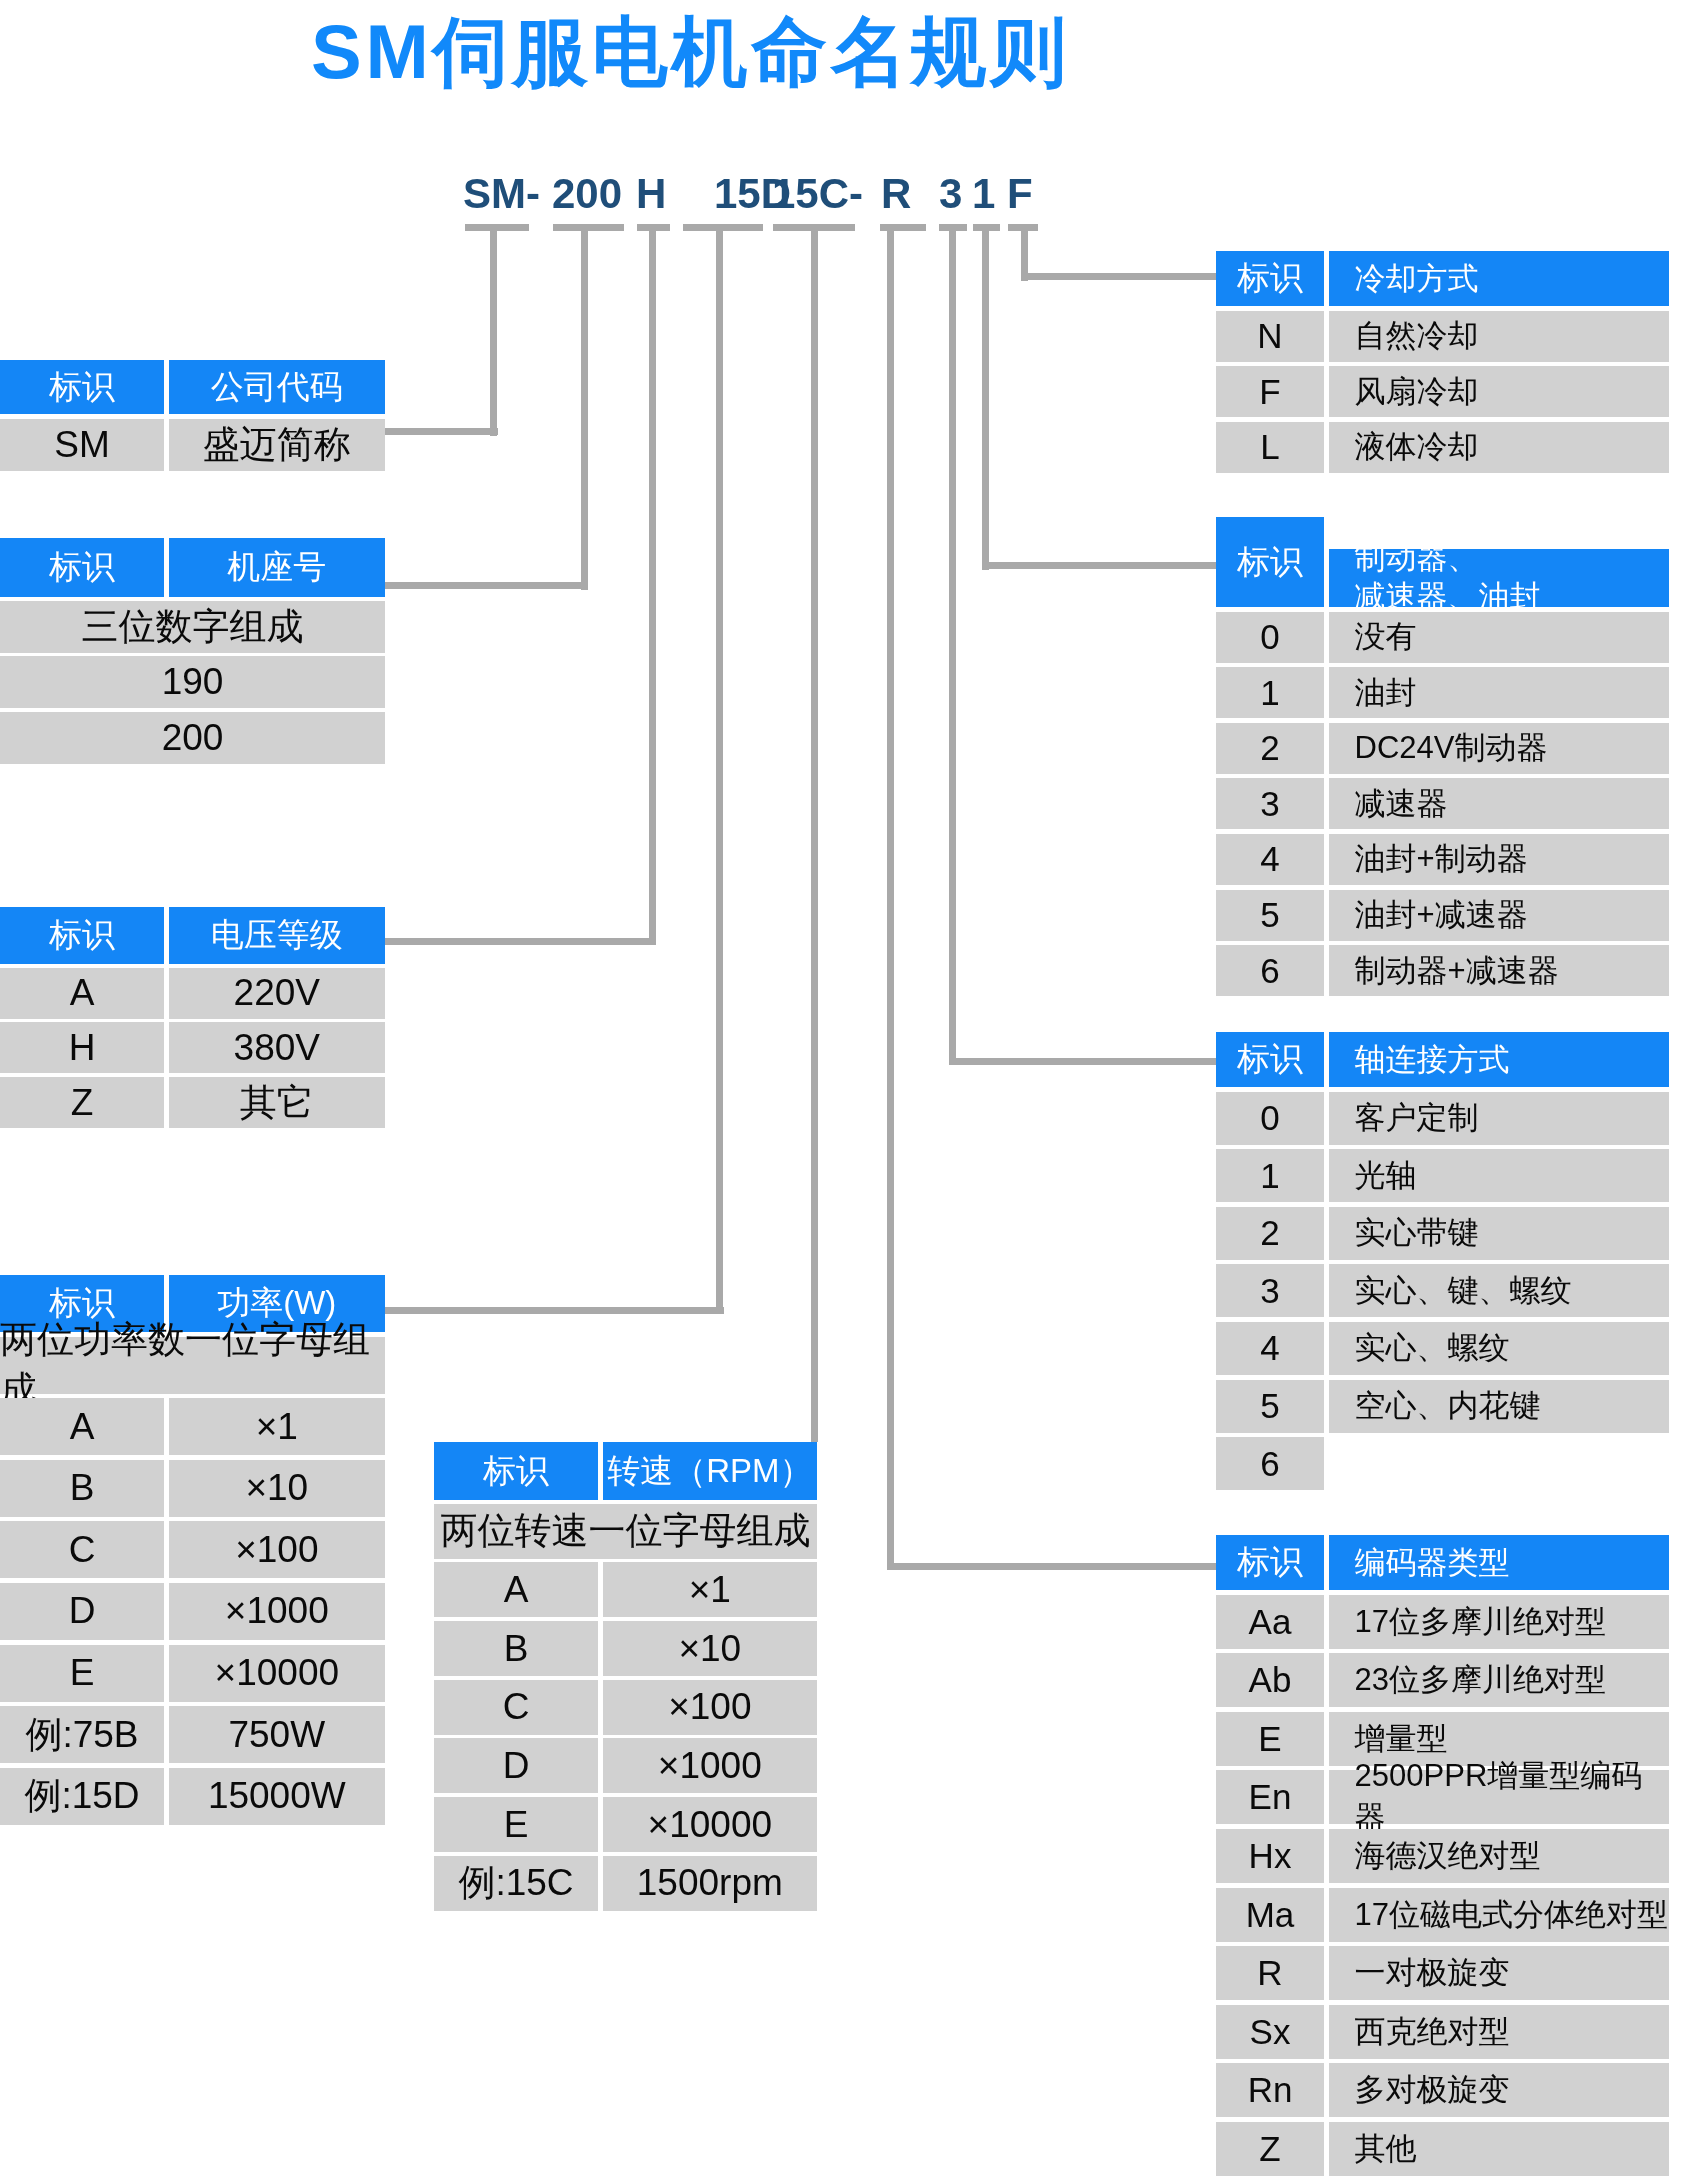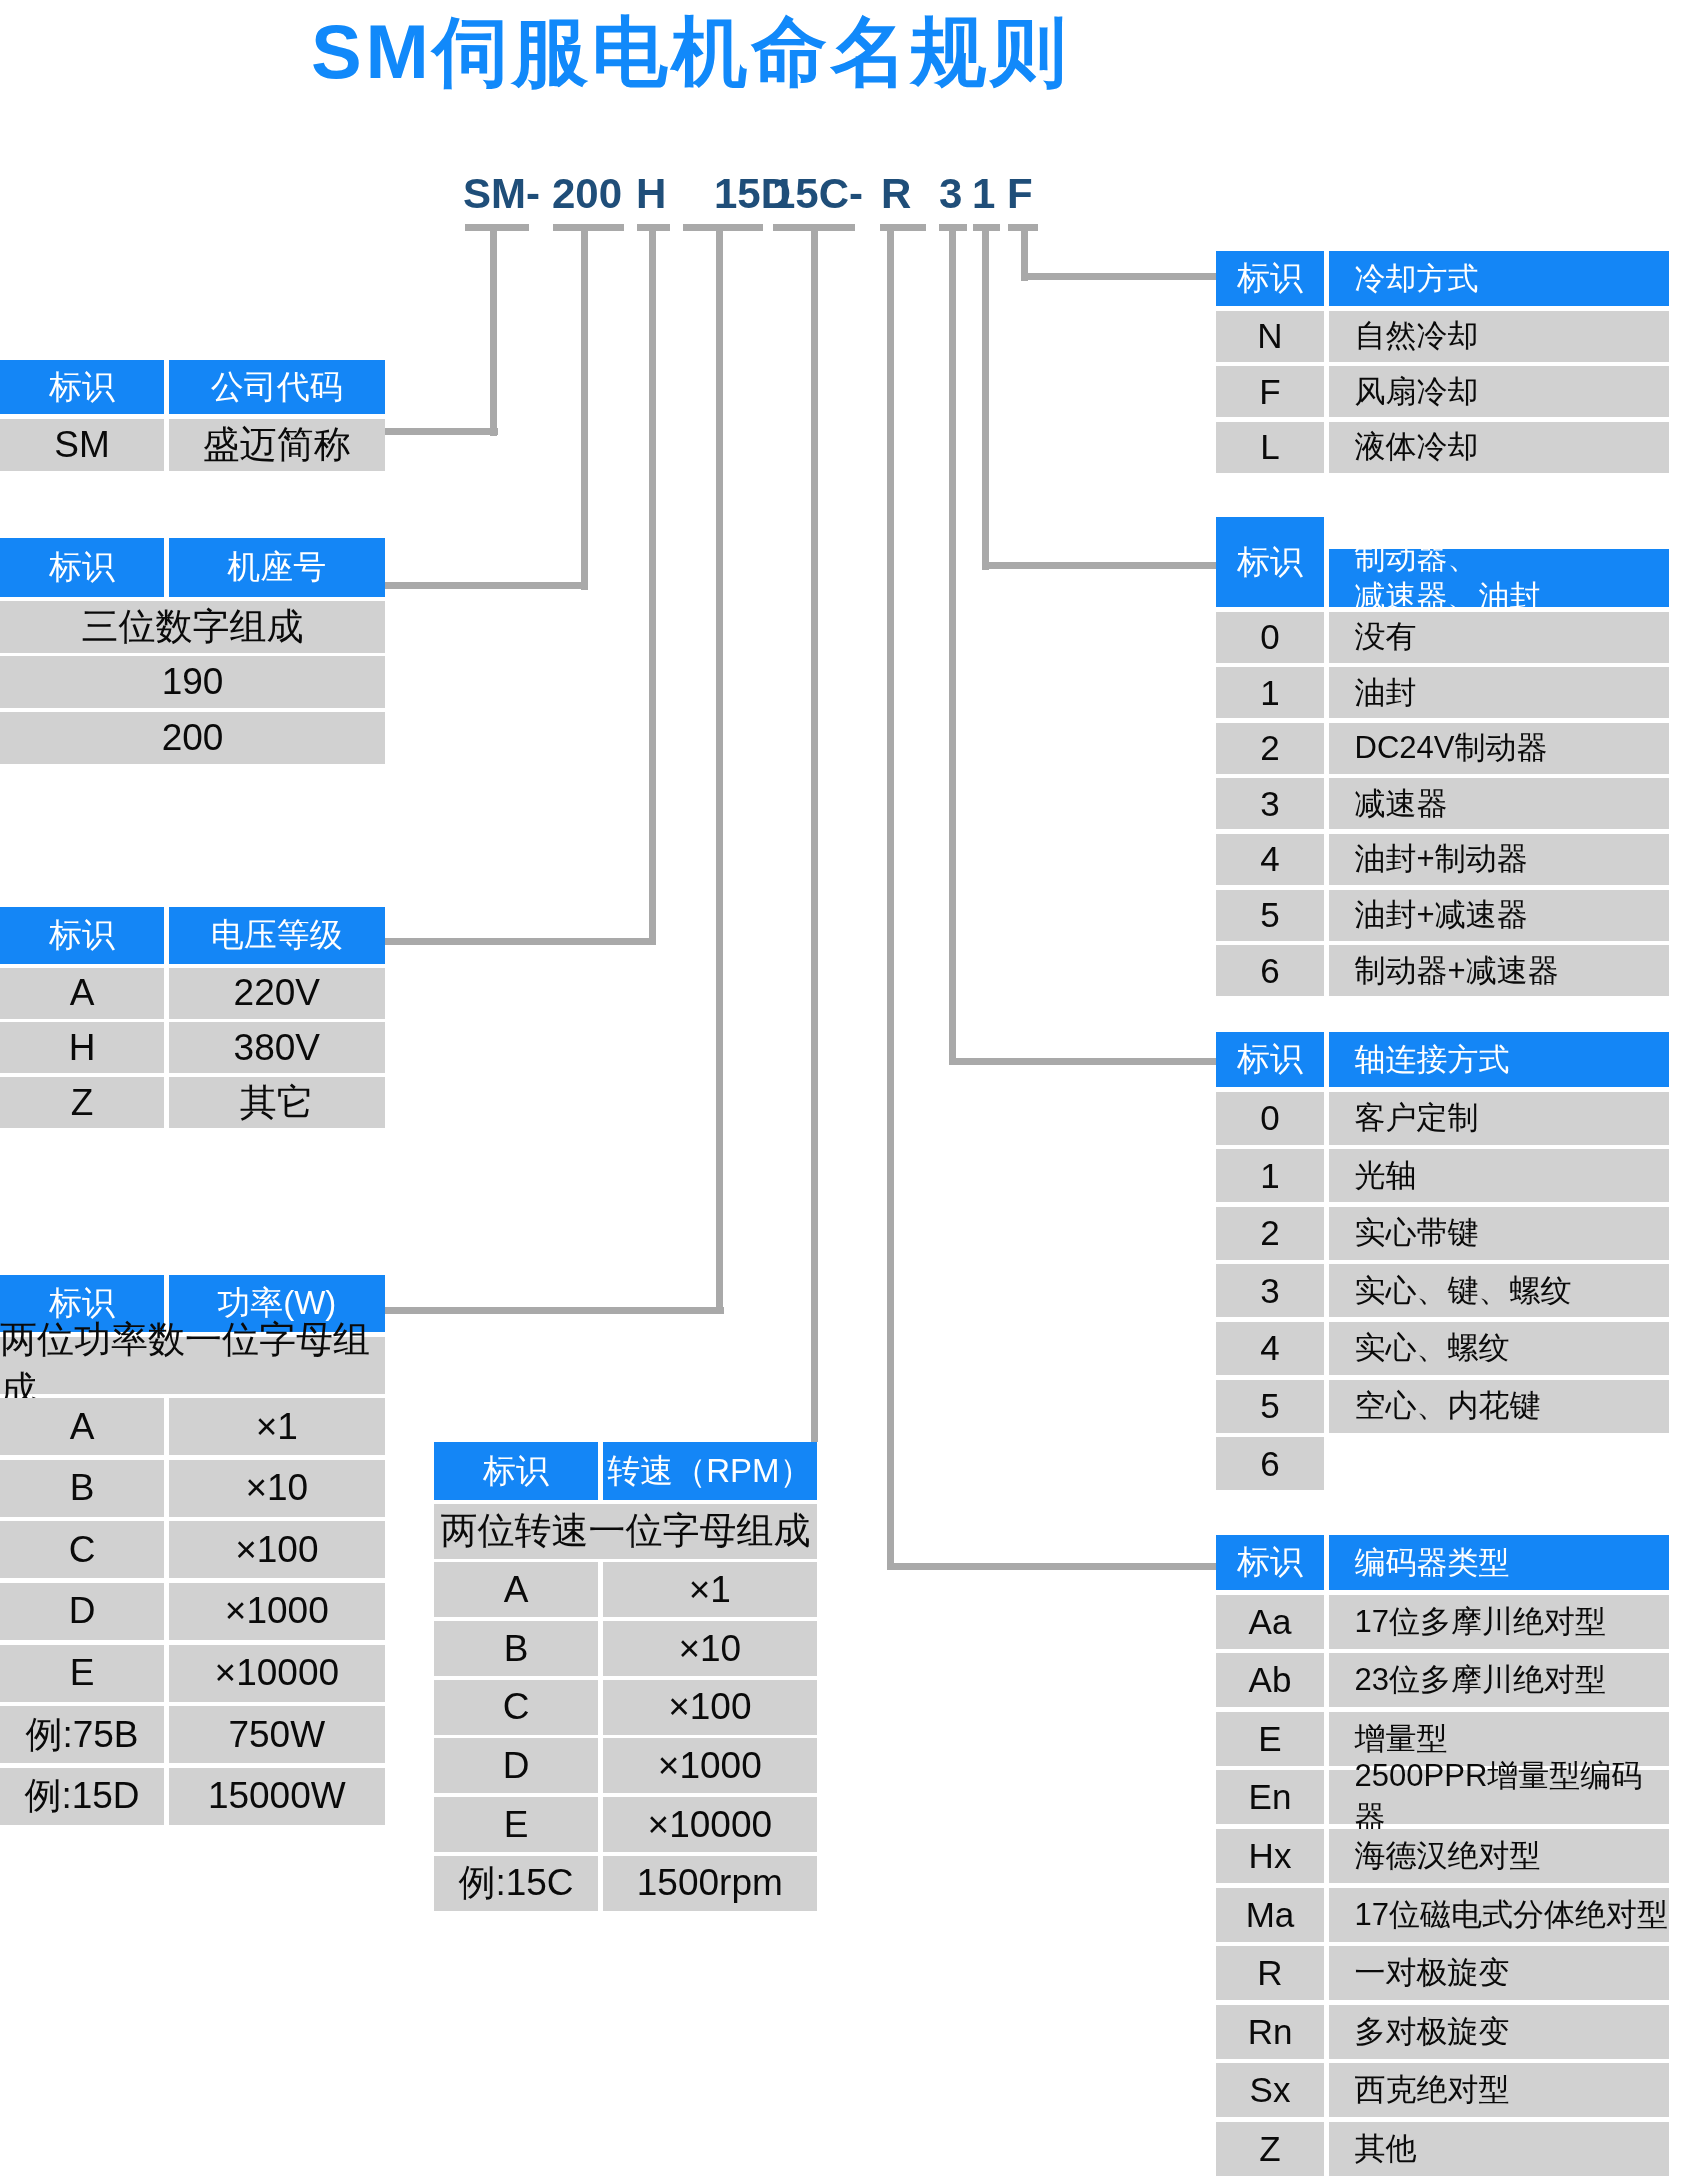--- a/index.html
+++ b/index.html
@@ -390,30 +390,30 @@
           <div class="cell idc">Ma</div>
           <div class="cell valc">17位磁电式分体绝对型</div>
         </div>
 
         <div class="row">
           <div class="cell idc">R</div>
           <div class="cell valc">一对极旋变</div>
         </div>
 
         <div class="row">
+          <div class="cell idc">Sx</div>
+          <div class="cell valc">西克绝对型</div>
+        </div>
+
+        <div class="row">
           <div class="cell idc">Rn</div>
           <div class="cell valc">多对极旋变</div>
         </div>
 
         <div class="row">
-          <div class="cell idc">Sx</div>
-          <div class="cell valc">西克绝对型</div>
-        </div>
-
-        <div class="row">
           <div class="cell idc">Z</div>
           <div class="cell valc">其他</div>
         </div>
       </div>
   </div>
 
 </div>
 
 
 </body></html>

